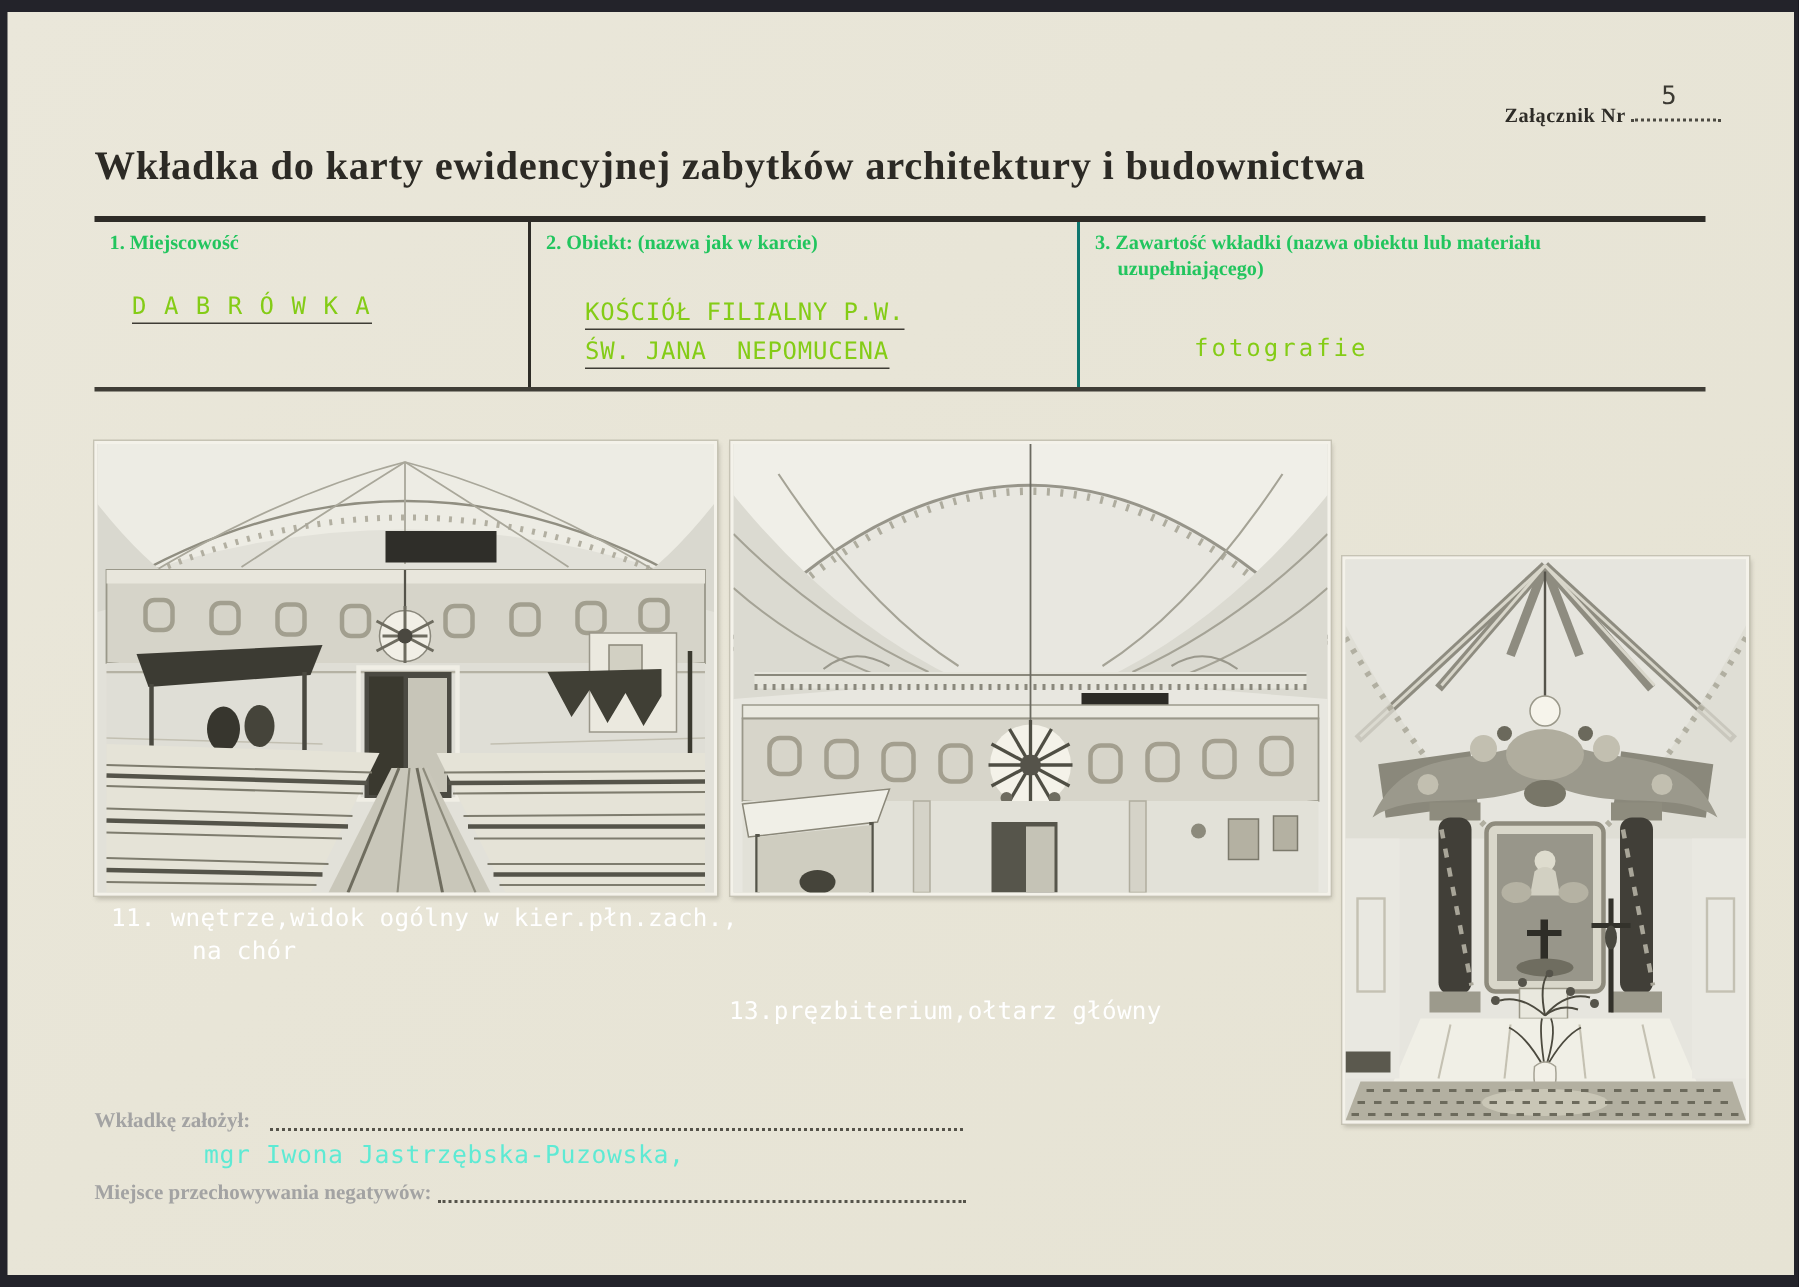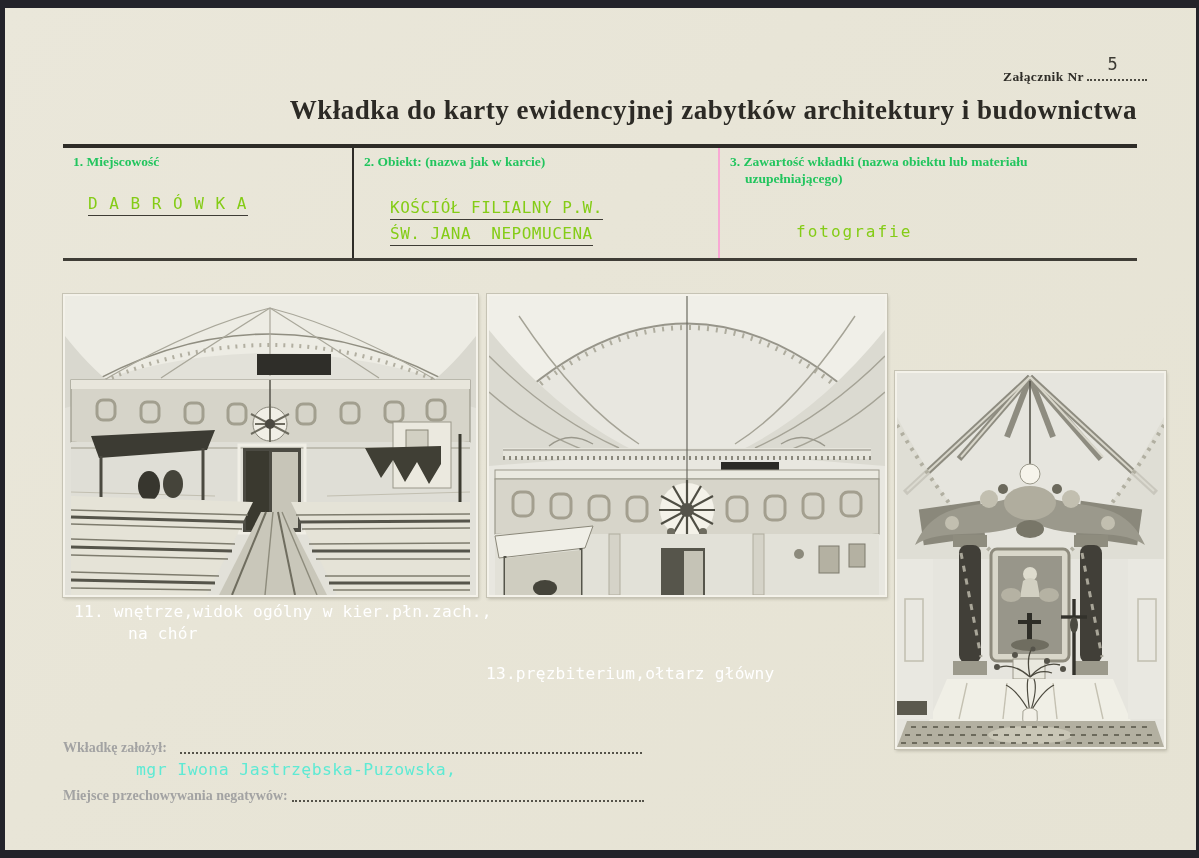--- a/index.html
+++ b/index.html
@@ -7,30 +7,30 @@
         font-family:"Liberation Serif",serif;}
   .paper{position:absolute;left:5px;top:8px;right:3px;bottom:8px;
          background:linear-gradient(135deg,#eae7da 0%,#e8e5d7 40%,#e6e3d4 100%);}
 
   
   .attach{position:absolute;left:1003px;top:66px;font-weight:bold;font-size:13.5px;color:#2f2d28;letter-spacing:.4px;}
   .attach .dotline{display:inline-block;position:relative;width:60px;height:13px;border-bottom:2px dotted #4c4a42;vertical-align:baseline;}
   .attach .num{position:absolute;left:20px;top:-12px;font-family:"DejaVu Sans Mono",monospace;font-size:17px;font-weight:normal;color:#3c3a33;}
 
   
-  .title{position:absolute;left:63px;top:95px;width:1074px;text-align:right;
+  .title{position:absolute;left:63px;top:95px;width:1074px;text-align:left;
          font-size:27px;font-weight:bold;color:#2c2a25;letter-spacing:.5px;}
 
   
   .rtable{position:absolute;left:63px;top:144px;width:1074px;height:110px;
           border-top:4px solid #2e2c27;border-bottom:3px solid #3f3d36;display:flex;}
   .rtable .cell{position:relative;height:100%;box-sizing:border-box;}
   .rtable .c1{width:289px;}
   .rtable .c2{width:366px;border-left:2px solid #2e2c27;}
-  .rtable .c3{width:419px;border-left:2px solid #f9a8d4;}
+  .rtable .c3{width:419px;border-left:2px solid #0f766e;}
   .cell .lab{position:absolute;left:10px;top:6px;font-size:13.5px;font-weight:bold;color:#22c55e;}
   .cell .lab.wrap{width:330px;padding-left:15px;text-indent:-15px;line-height:1.25;}
   .typed{font-family:"DejaVu Sans Mono",monospace;color:#84cc16;white-space:pre;}
   .tval{position:absolute;font-size:16px;letter-spacing:.5px;}
   .uline{border-bottom:1.5px solid #3e3c35;padding-bottom:2px;}
 
   
   .photo{position:absolute;background:#dddcd4;border:2px solid #f4f2ea;
          box-shadow:0 0 0 1px #c6c3b4, 1px 2px 3px rgba(60,55,40,.25);}
   .photo svg{display:block;}

